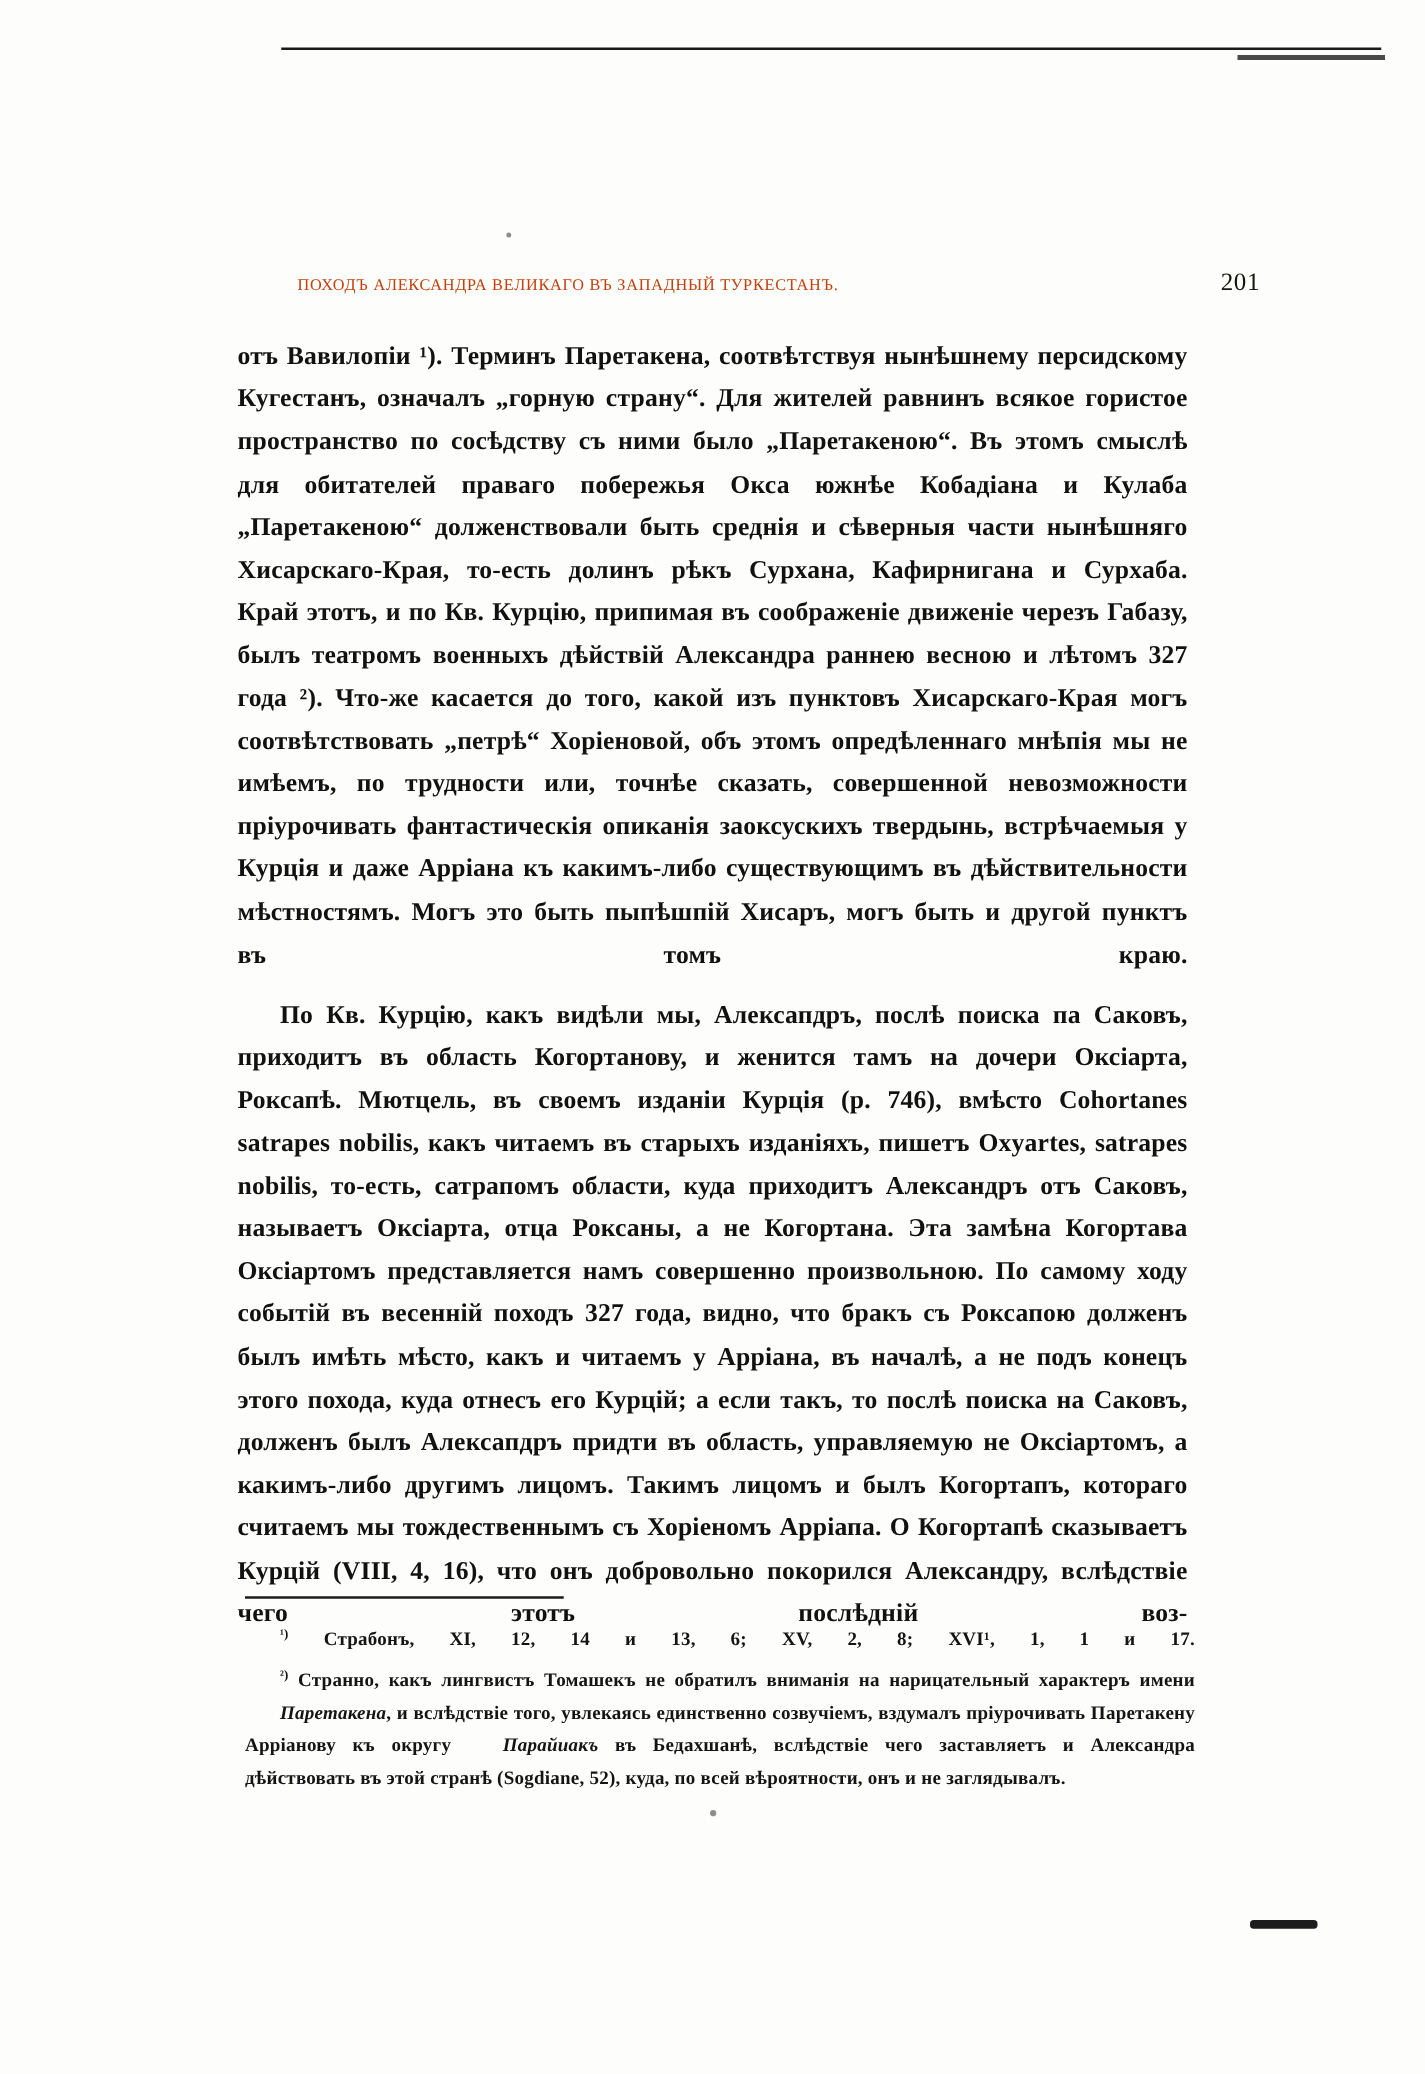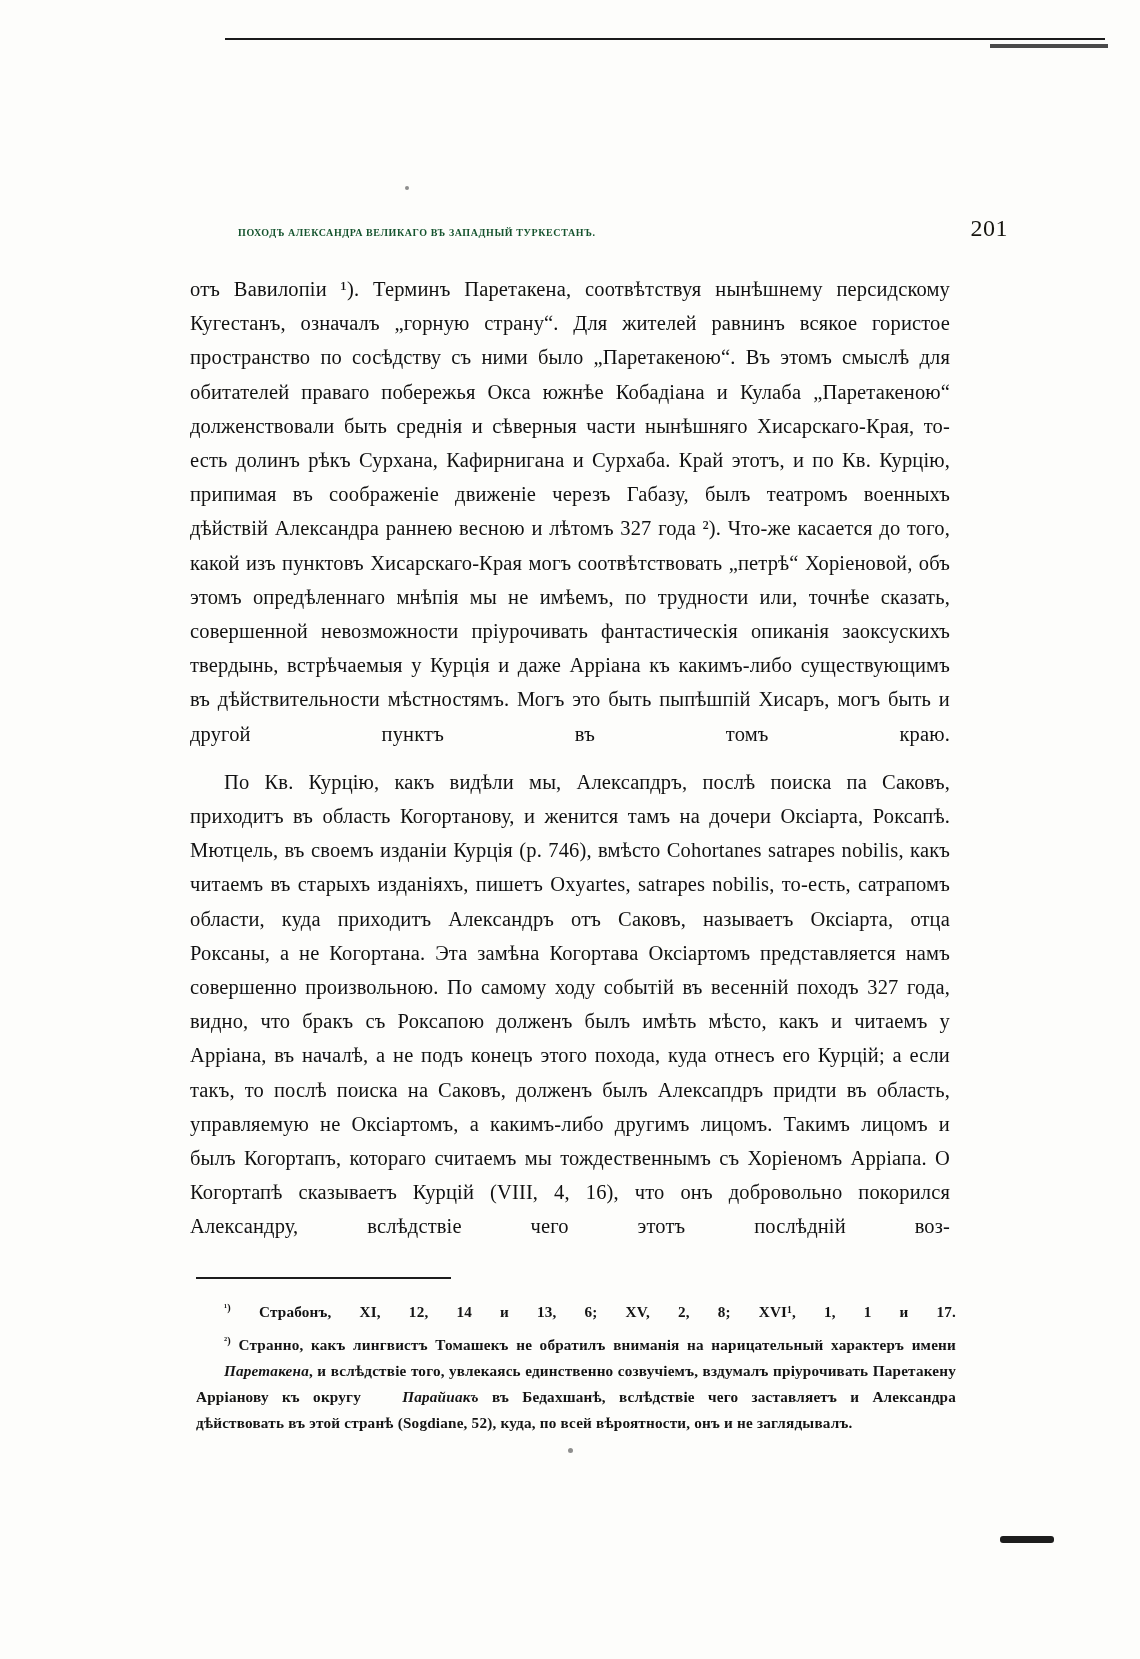--- a/index.html
+++ b/index.html
@@ -63,42 +63,42 @@
   }
   .running-head {
     display: flex;
     align-items: baseline;
     justify-content: space-between;
     width: 770px;
     margin-left: 48px;
     margin-bottom: 30px;
   }
   .running-head .rh-title {
-    font-size: 10px;
+    font-size: 13px;
     letter-spacing: 0.6px;
-    font-weight: 700;
+    font-weight: 400;
     text-transform: uppercase;
-    color: #14532d;
+    color: #c2410c;
   }
   .running-head .rh-page {
-    font-size: 24px;
+    font-size: 20px;
     font-weight: 400;
     color: #16150f;
     letter-spacing: 0.5px;
   }
   p.body-par {
     font-size: 20.5px;
     line-height: 34.2px;
     text-align: justify;
     text-align-last: justify;
     margin: 0;
     color: #111;
     letter-spacing: 0.15px;
     word-spacing: 1px;
-    font-weight: 400;
+    font-weight: 700;
   }
   p.body-par + p.body-par {
     margin-top: 14px;
   }
   p.body-par.last-ragged {
     text-align-last: justify;
   }
   .indent {
     display: inline-block;
     width: 34px;

